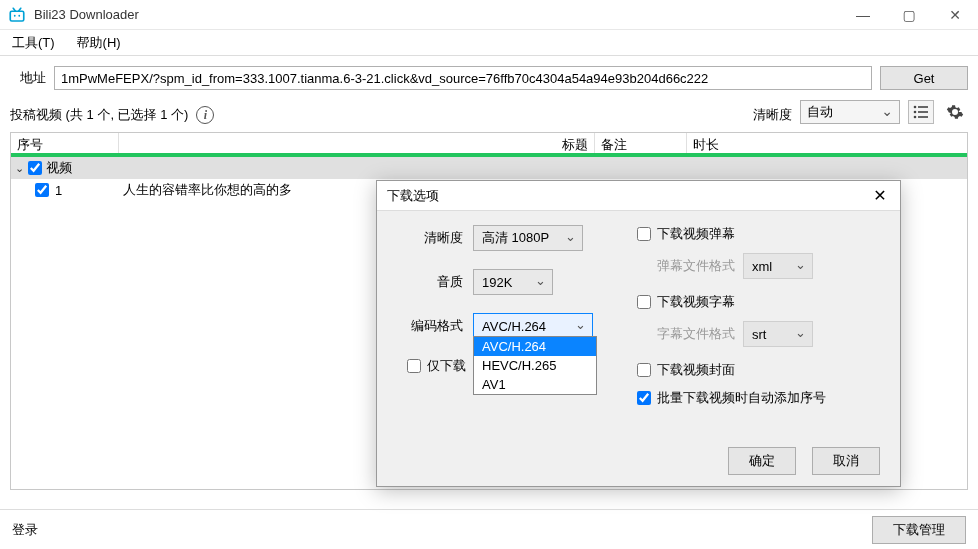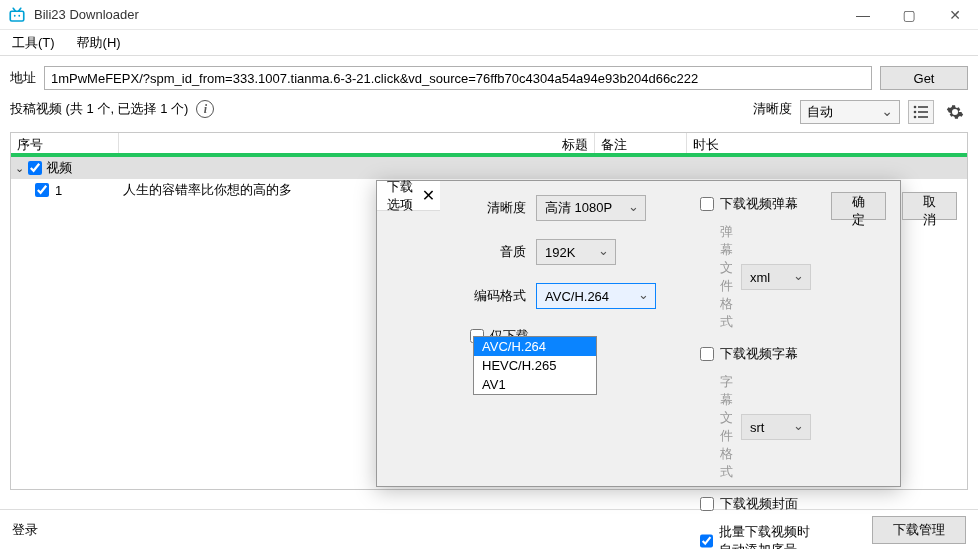--- a/index.html
+++ b/index.html
@@ -43,21 +43,21 @@
     .menubar {
       height: 26px;
       display: flex;
       align-items: center;
       padding-left: 6px;
       gap: 10px;
       border-bottom: 1px solid #ddd;
     }
     .menubar span { padding: 2px 6px; }
     .toolbar {
-      padding: 10px 10px 6px 10px;
+      padding: 10px 10px 6px 20px;
       display: flex;
       align-items: center;
       gap: 8px;
     }
     .label { white-space: nowrap; }
     .url-input {
       flex: 1;
       height: 24px;
       border: 1px solid #b0b0b0;
       padding: 0 6px;
@@ -67,21 +67,21 @@
     .get-btn {
       width: 88px;
       height: 24px;
       background: #e6e6e6;
       border: 1px solid #adadad;
       font-size: 13px;
     }
     .inforow {
       padding: 4px 10px 8px 10px;
       display: flex;
-      align-items: flex-start;
+      align-items: flex-end;
       gap: 8px;
     }
     .inforow .spacer { flex: 1; }
     .info-icon {
       width: 18px; height: 18px;
       border: 1.5px solid #555;
       border-radius: 50%;
       display: inline-flex;
       align-items: center;
       justify-content: center;
@@ -180,21 +180,21 @@
     .dialog {
       position: absolute;
       top: 180px;
       left: 376px;
       width: 525px;
       height: 307px;
       background: #f0f0f0;
       border: 1px solid #999;
       box-shadow: 0 4px 20px rgba(0,0,0,0.25);
       display: flex;
-      flex-direction: row;
+      flex-direction: column;
     }
     .dialog-titlebar {
       height: 30px;
       background: #fff;
       display: flex;
       align-items: center;
       padding-left: 10px;
       border-bottom: 1px solid #ddd;
     }
     .dialog-close {

